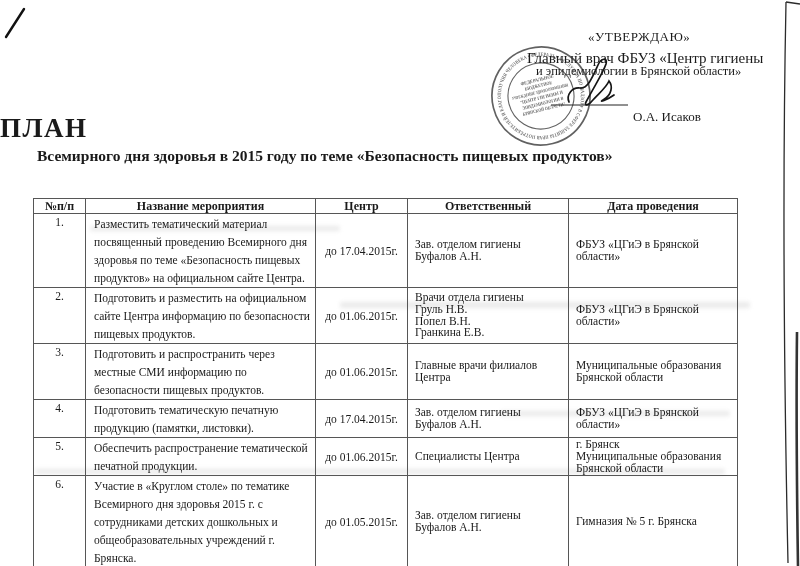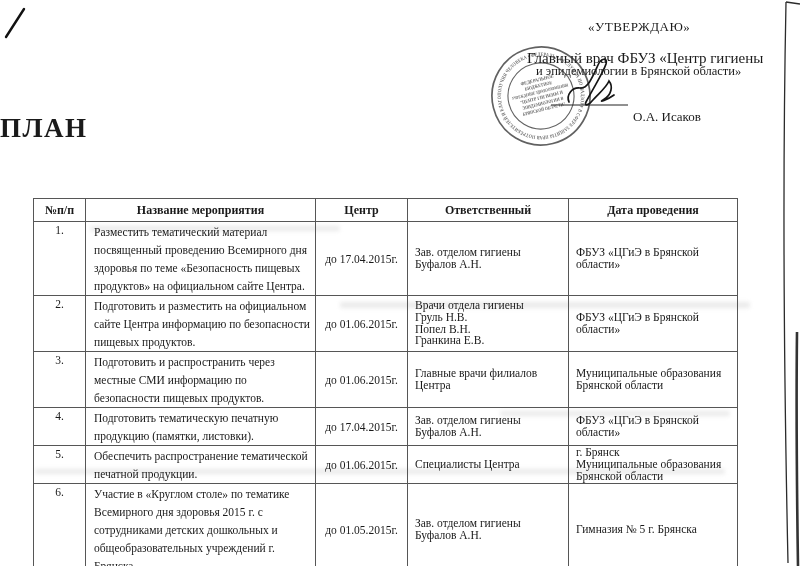--- a/index.html
+++ b/index.html
@@ -3,40 +3,40 @@
 <meta charset="utf-8">
 <style>
   html,body{margin:0;padding:0}
   body{
     width:800px;height:566px;position:relative;overflow:hidden;
     background:#ffffff;color:#1a1a1a;
     font-family:"Liberation Serif", serif;
   }
   .abs{position:absolute}
   
-  .approval-label{left:588px;top:19px;font-size:13px;letter-spacing:.5px}
+  .approval-label{left:588px;top:29px;font-size:13px;letter-spacing:.5px}
   .approval-line1{left:527px;top:50px;font-size:15px}
   .approval-line2{left:536px;top:64px;font-size:12.5px}
   .approval-signer{left:633px;top:109px;font-size:13px}
   
   .doc-title{left:0;top:113px;width:750px;
     font-size:27px;font-weight:bold;letter-spacing:1.5px}
   .doc-subtitle{left:37px;top:146px;width:710px;
     font-size:15.5px;font-weight:bold;line-height:19.5px}
   
   table.plan{
     position:absolute;left:33px;top:198px;width:704px;
     border-collapse:collapse;table-layout:fixed;
   }
   table.plan th, table.plan td{
     border:1px solid #565656;
     font-family:"Liberation Serif", serif;
     overflow:hidden;
   }
-  table.plan thead tr{height:23px}
+  table.plan thead tr{height:15px}
   table.plan th{font-size:12px;font-weight:bold;text-align:center;padding:0 1px;line-height:13px}
   table.plan td{font-size:11.5px}
   td.col-num{text-align:center;vertical-align:top;padding-top:2px}
   td.col-name{vertical-align:top;padding:1px 4px 0 8px;line-height:18px}
   td.col-date{text-align:center;vertical-align:middle;white-space:nowrap}
   td.col-responsible,td.col-place{
     vertical-align:middle;padding-left:7px;line-height:11.8px;white-space:pre-line}
   tbody tr:nth-child(1){height:49px}
   tbody tr:nth-child(2){height:48px}
   tbody tr:nth-child(3){height:43px}
@@ -91,20 +91,21 @@
   <path d="M24,9 L6,37" stroke="#111" stroke-width="2.4" stroke-linecap="round" fill="none"></path>
   <line x1="551" y1="105" x2="628" y2="105" stroke="#222" stroke-width="1"></line>
   <path d="M569,102 C566,95 572,87 580,88 C588,89 593,76 598,65 C601,58 608,57 606,64 C603,73 595,85 586,102 C584,106 588,106 592,101 C599,93 606,88 609,81 C613,86 612,95 603,100 C598,103 607,100 614,95" stroke="#161616" stroke-width="1.7" fill="none" stroke-linecap="round"></path>
   <path d="M786,2 L800,4" stroke="#2b2b2b" stroke-width="1.6" fill="none"></path>
   <path d="M786,2 C783,150 783,330 788,563" stroke="#2b2b2b" stroke-width="1.3" fill="none"></path>
   <path d="M797,332 C796,420 797,500 798,566" stroke="#1d1d1d" stroke-width="2.6" fill="none" opacity=".9"></path>
 </svg>
 
 <div class="abs doc-title">ПЛАН</div>
 <div class="abs doc-subtitle">
+  <div>Всемирного дня здоровья в 2015 году по теме «Безопасность пищевых продуктов»</div>
 </div>
 
 <table class="plan">
   <colgroup>
     <col style="width:52px">
       <col style="width:230px">
       <col style="width:92px">
     <col style="width:161px">
       <col style="width:169px">
   </colgroup>

